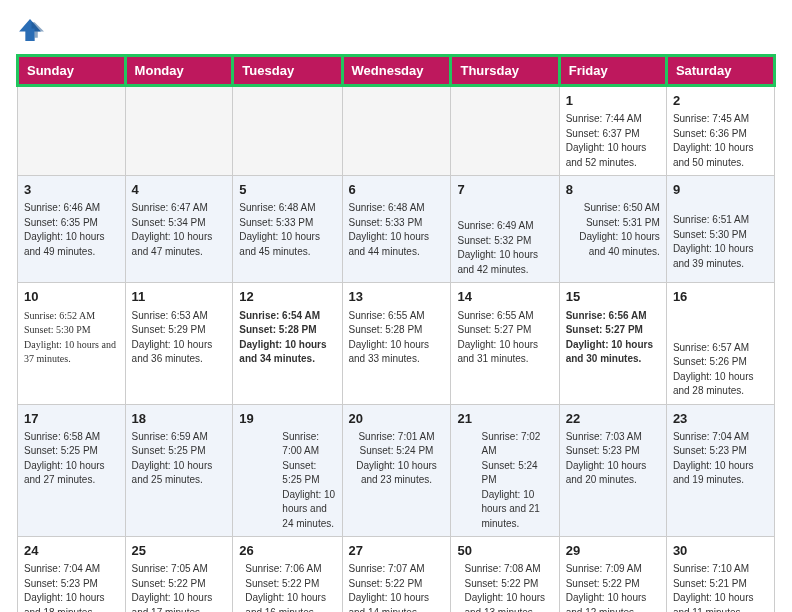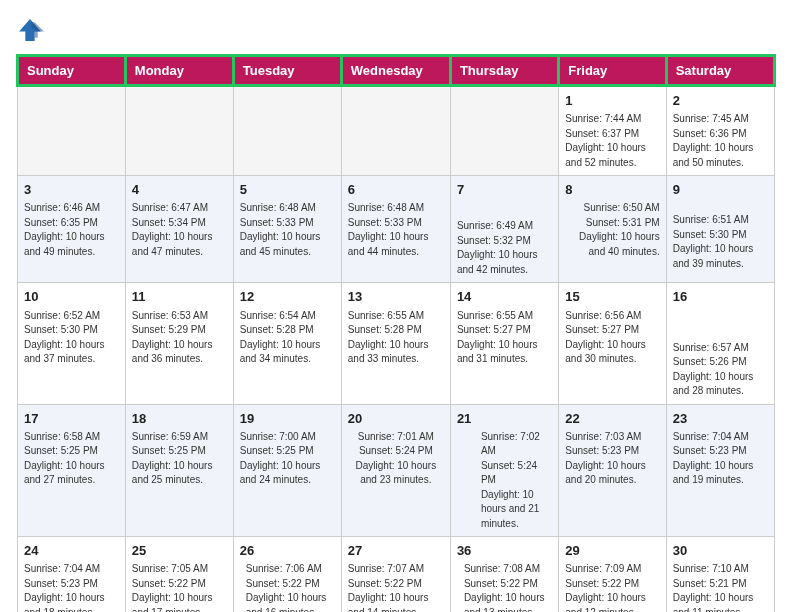--- a/index.html
+++ b/index.html
@@ -179,51 +179,51 @@
         <td>
           <div class="day-number">9</div>
           <div class="day-info" style="white-space: pre-wrap; margin-top: 14px;">Sunrise: 6:51 AM
 Sunset: 5:30 PM
 Daylight: 10 hours and 39 minutes.</div>
         </td>
       </tr>
       <tr>
         <td>
           <div class="day-number">10</div>
-          <div class="day-info" style="white-space: pre-wrap;">Sunrise: 6:52 AM
+          <div class="day-info" style="white-space: pre-wrap; font-family: Liberation Serif, serif;">Sunrise: 6:52 AM
 Sunset: 5:30 PM
 Daylight: 10 hours and 37 minutes.</div>
         </td>
         <td>
           <div class="day-number">11</div>
           <div class="day-info" style="white-space: pre-wrap;">Sunrise: 6:53 AM
 Sunset: 5:29 PM
 Daylight: 10 hours and 36 minutes.</div>
         </td>
         <td>
           <div class="day-number">12</div>
-          <div class="day-info" style="white-space: pre-wrap;">Sunrise: 6:54 AM
+          <div class="day-info" style="white-space: pre-wrap; font-weight: bold;">Sunrise: 6:54 AM
 Sunset: 5:28 PM
 Daylight: 10 hours and 34 minutes.</div>
         </td>
         <td>
           <div class="day-number">13</div>
           <div class="day-info" style="white-space: pre-wrap;">Sunrise: 6:55 AM
 Sunset: 5:28 PM
 Daylight: 10 hours and 33 minutes.</div>
         </td>
         <td>
           <div class="day-number">14</div>
           <div class="day-info" style="white-space: pre-wrap;">Sunrise: 6:55 AM
 Sunset: 5:27 PM
 Daylight: 10 hours and 31 minutes.</div>
         </td>
         <td>
           <div class="day-number">15</div>
-          <div class="day-info" style="white-space: pre-wrap;">Sunrise: 6:56 AM
+          <div class="day-info" style="white-space: pre-wrap; font-weight: bold;">Sunrise: 6:56 AM
 Sunset: 5:27 PM
 Daylight: 10 hours and 30 minutes.</div>
         </td>
         <td>
           <div class="day-number">16</div>
           <div class="day-info" style="white-space: pre-wrap; margin-top: 34px;">Sunrise: 6:57 AM
 Sunset: 5:26 PM
 Daylight: 10 hours and 28 minutes.</div>
         </td>
       </tr>
@@ -235,21 +235,21 @@
 Daylight: 10 hours and 27 minutes.</div>
         </td>
         <td>
           <div class="day-number">18</div>
           <div class="day-info" style="white-space: pre-wrap;">Sunrise: 6:59 AM
 Sunset: 5:25 PM
 Daylight: 10 hours and 25 minutes.</div>
         </td>
         <td>
           <div class="day-number">19</div>
-          <div class="day-info" style="white-space: pre-wrap;">Sunrise: 7:00 AM
+          <div class="day-info" style="white-space: pre-wrap; margin-left: 43px;">Sunrise: 7:00 AM
 Sunset: 5:25 PM
 Daylight: 10 hours and 24 minutes.</div>
         </td>
         <td>
           <div class="day-number">20</div>
           <div class="day-info" style="white-space: pre-wrap; text-align: center;">Sunrise: 7:01 AM
 Sunset: 5:24 PM
 Daylight: 10 hours and 23 minutes.</div>
         </td>
         <td>
@@ -290,21 +290,21 @@
 Sunset: 5:22 PM
 Daylight: 10 hours and 16 minutes.</div>
         </td>
         <td>
           <div class="day-number">27</div>
           <div class="day-info" style="white-space: pre-wrap;">Sunrise: 7:07 AM
 Sunset: 5:22 PM
 Daylight: 10 hours and 14 minutes.</div>
         </td>
         <td>
-          <div class="day-number">36</div>
+          <div class="day-number">50</div>
           <div class="day-info" style="white-space: pre-wrap; margin-left: 7px;">Sunrise: 7:08 AM
 Sunset: 5:22 PM
 Daylight: 10 hours and 13 minutes.</div>
         </td>
         <td>
           <div class="day-number">29</div>
           <div class="day-info" style="white-space: pre-wrap;">Sunrise: 7:09 AM
 Sunset: 5:22 PM
 Daylight: 10 hours and 12 minutes.</div>
         </td>

